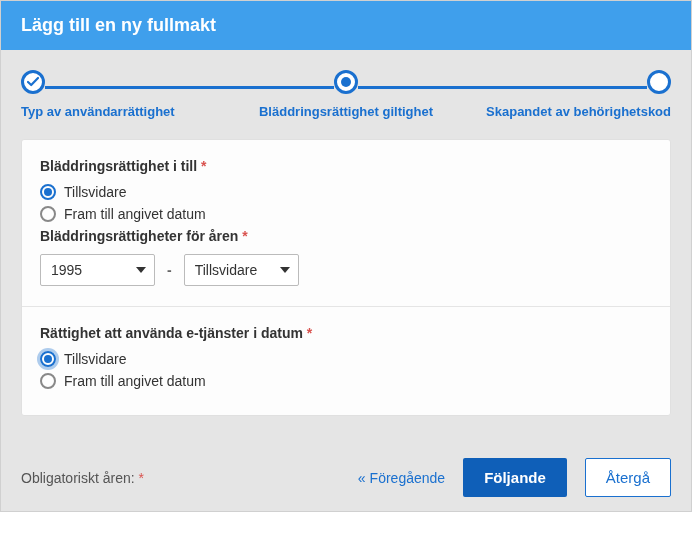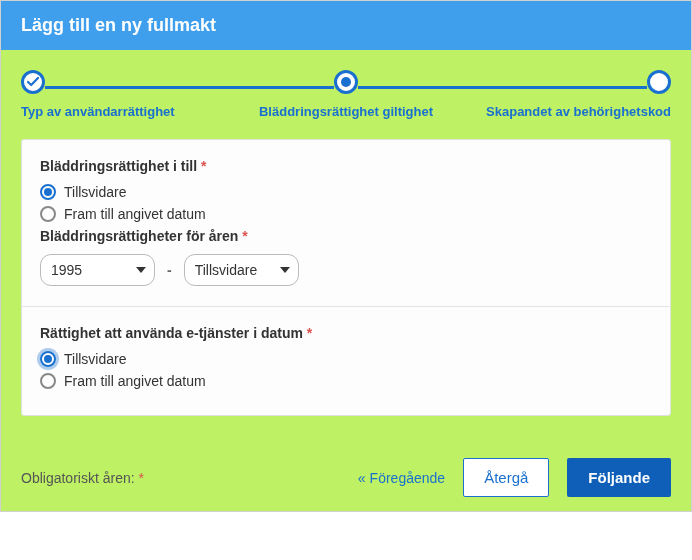--- a/index.html
+++ b/index.html
@@ -6,21 +6,21 @@
   body {
     margin: 0;
     font-family: Arial, Helvetica, sans-serif;
     background: #fff;
     color: #333;
     font-size: 14px;
   }
   .dialog {
     width: 692px;
     border: 1px solid #d0d0d0;
-    background: #bef264;
+    background: #e5e5e5;
   }
   .header {
     background: #3f9fec;
     color: #fff;
     padding: 14px 20px;
     font-size: 18px;
     font-weight: bold;
   }
 
   
@@ -116,21 +116,21 @@
   .radio-label { font-size: 14px; color: #333; }
 
   .select-row {
     display: flex;
     align-items: center;
     gap: 12px;
     margin-top: 8px;
   }
   .select {
     border: 1px solid #bbb;
-    border-radius: 11px;
+    border-radius: 2px;
     background: #fff;
     padding: 7px 28px 7px 10px;
     min-width: 115px;
     position: relative;
     font-size: 14px;
   }
   .select .caret {
     position: absolute;
     right: 8px; top: 50%;
     transform: translateY(-50%);
@@ -283,22 +283,22 @@
   <div class="footer">
     <div class="mandatory-note">
       <span>Obligatoriskt åren:</span>
       <span class="req">*</span>
     </div>
     <div class="footer-actions">
       <div class="link-prev">
         <span>«</span>
         <span>Föregående</span>
       </div>
+      <button class="btn btn-primary">
+        <span>Följande</span>
+      </button>
       <button class="btn btn-secondary">
         <span>Återgå</span>
       </button>
-      <button class="btn btn-primary">
-        <span>Följande</span>
-      </button>
     </div>
   </div>
 
 </div>
 
 </body></html>

